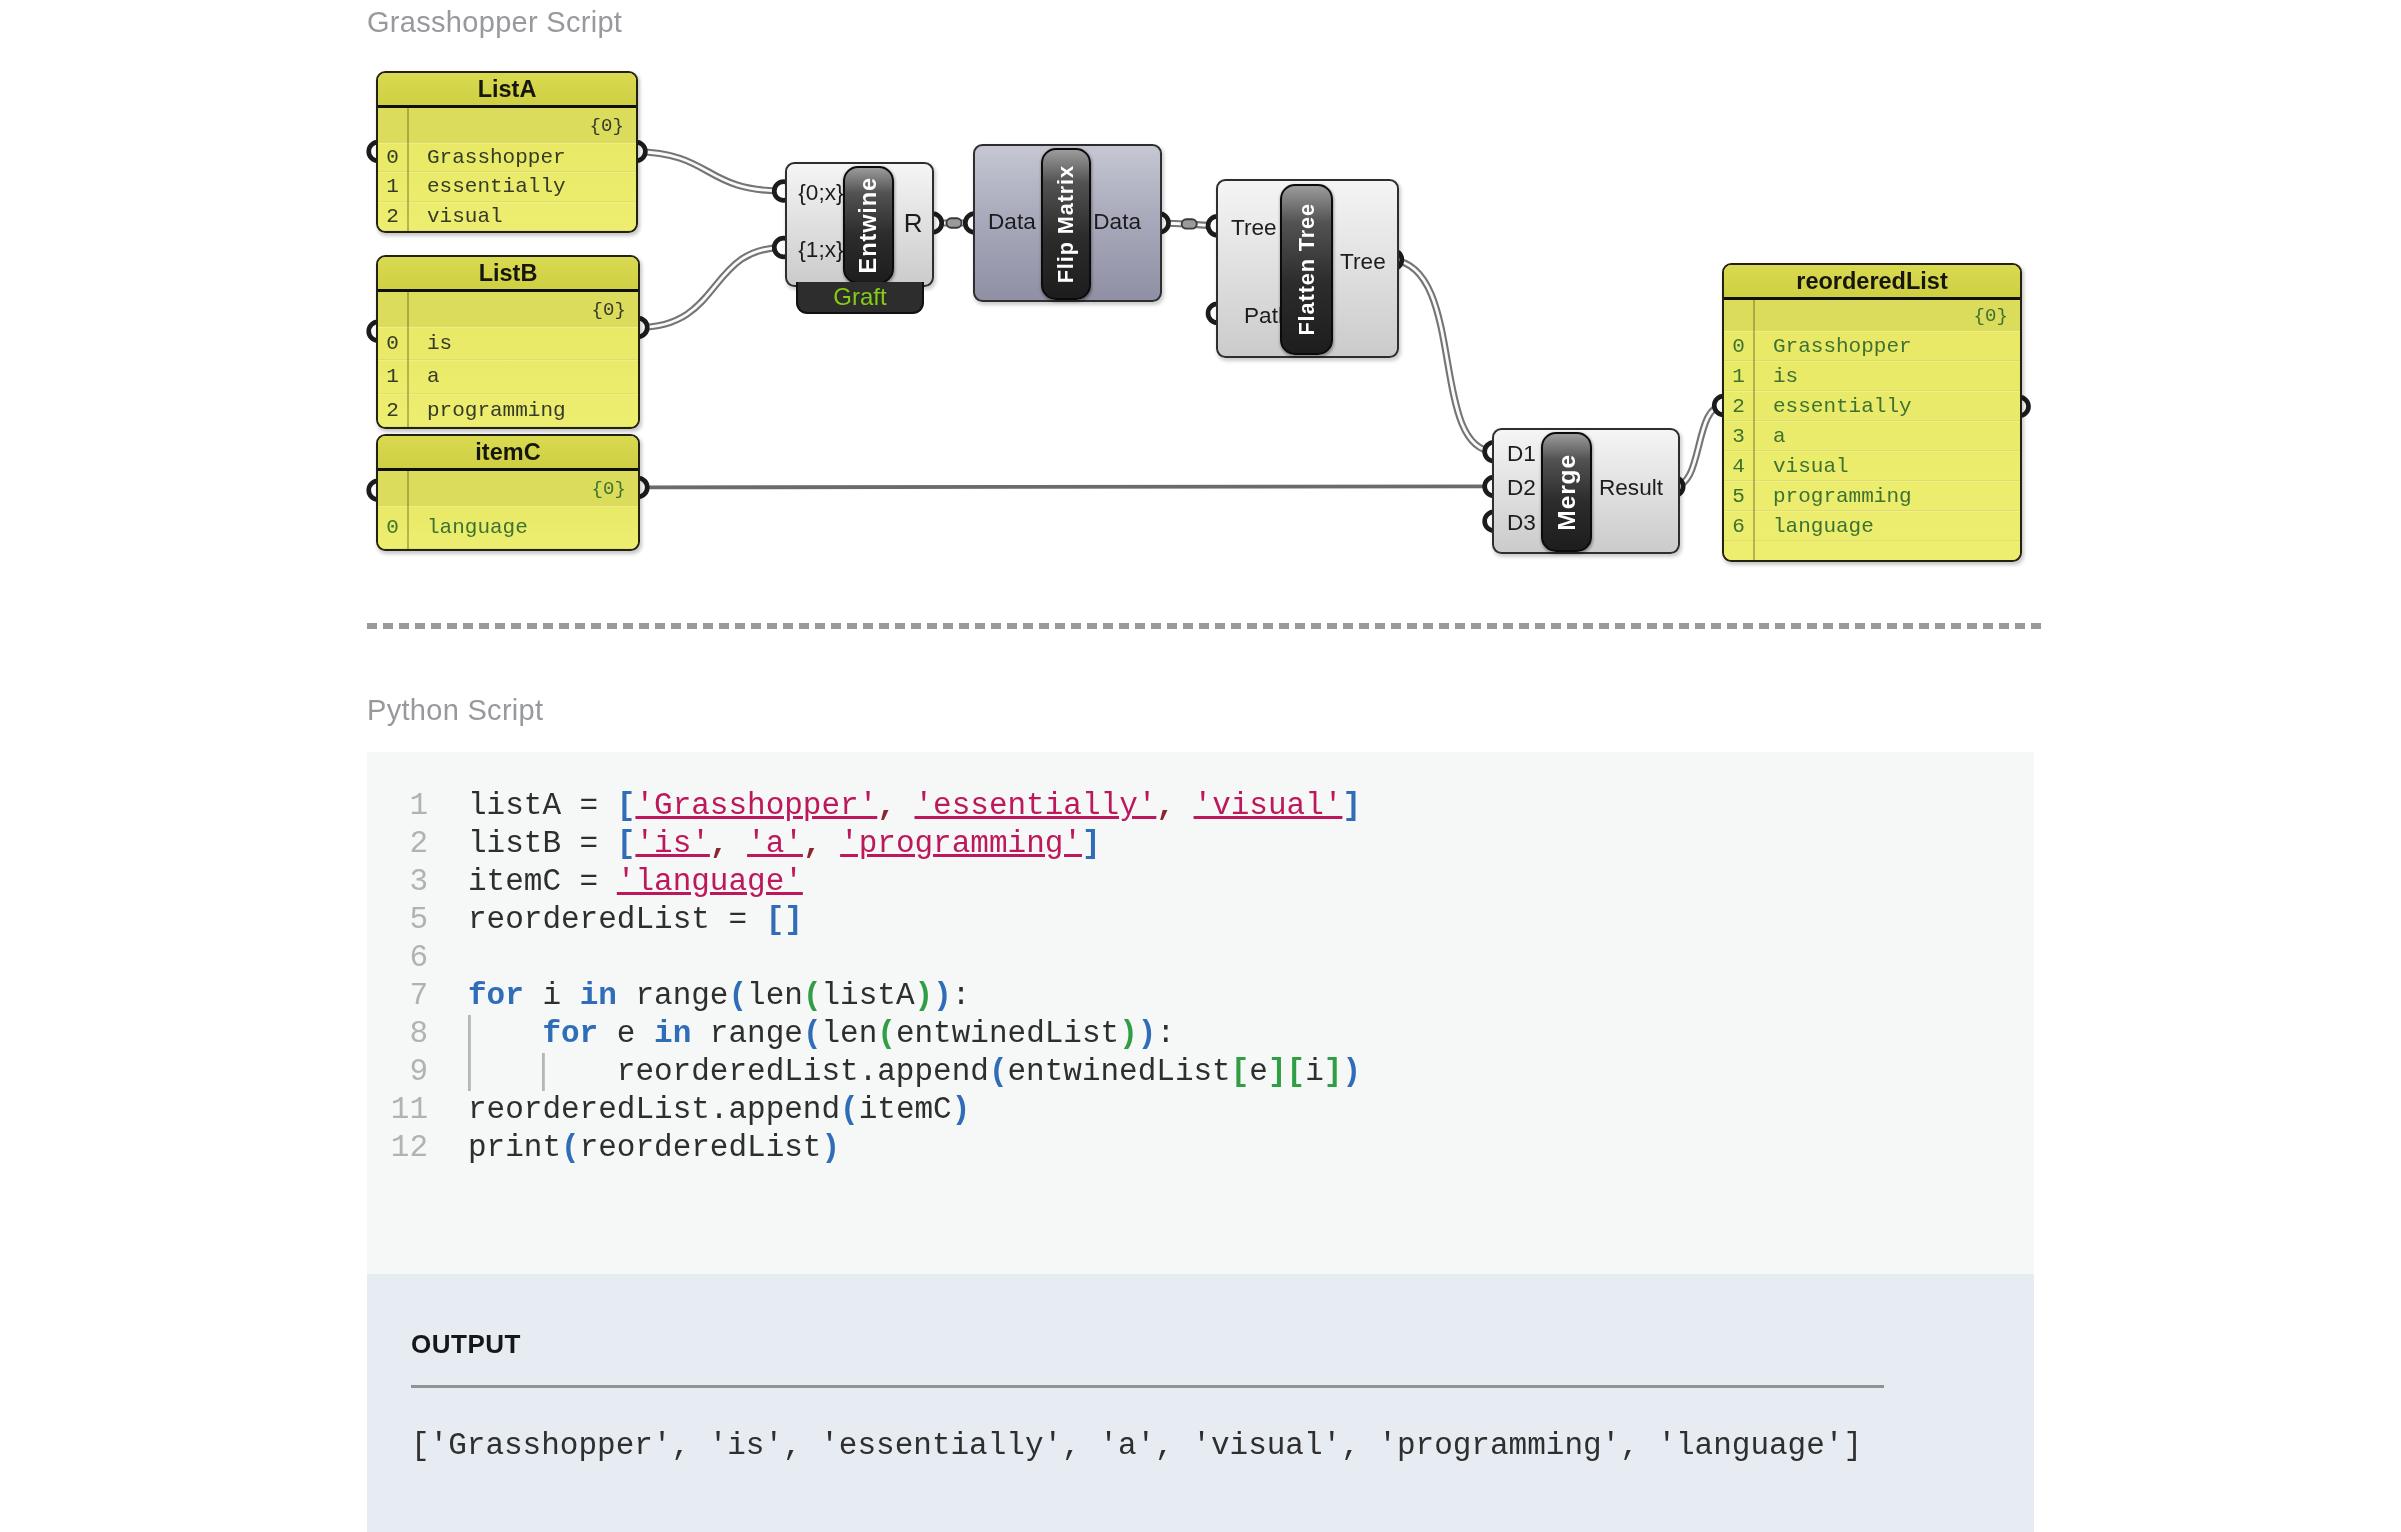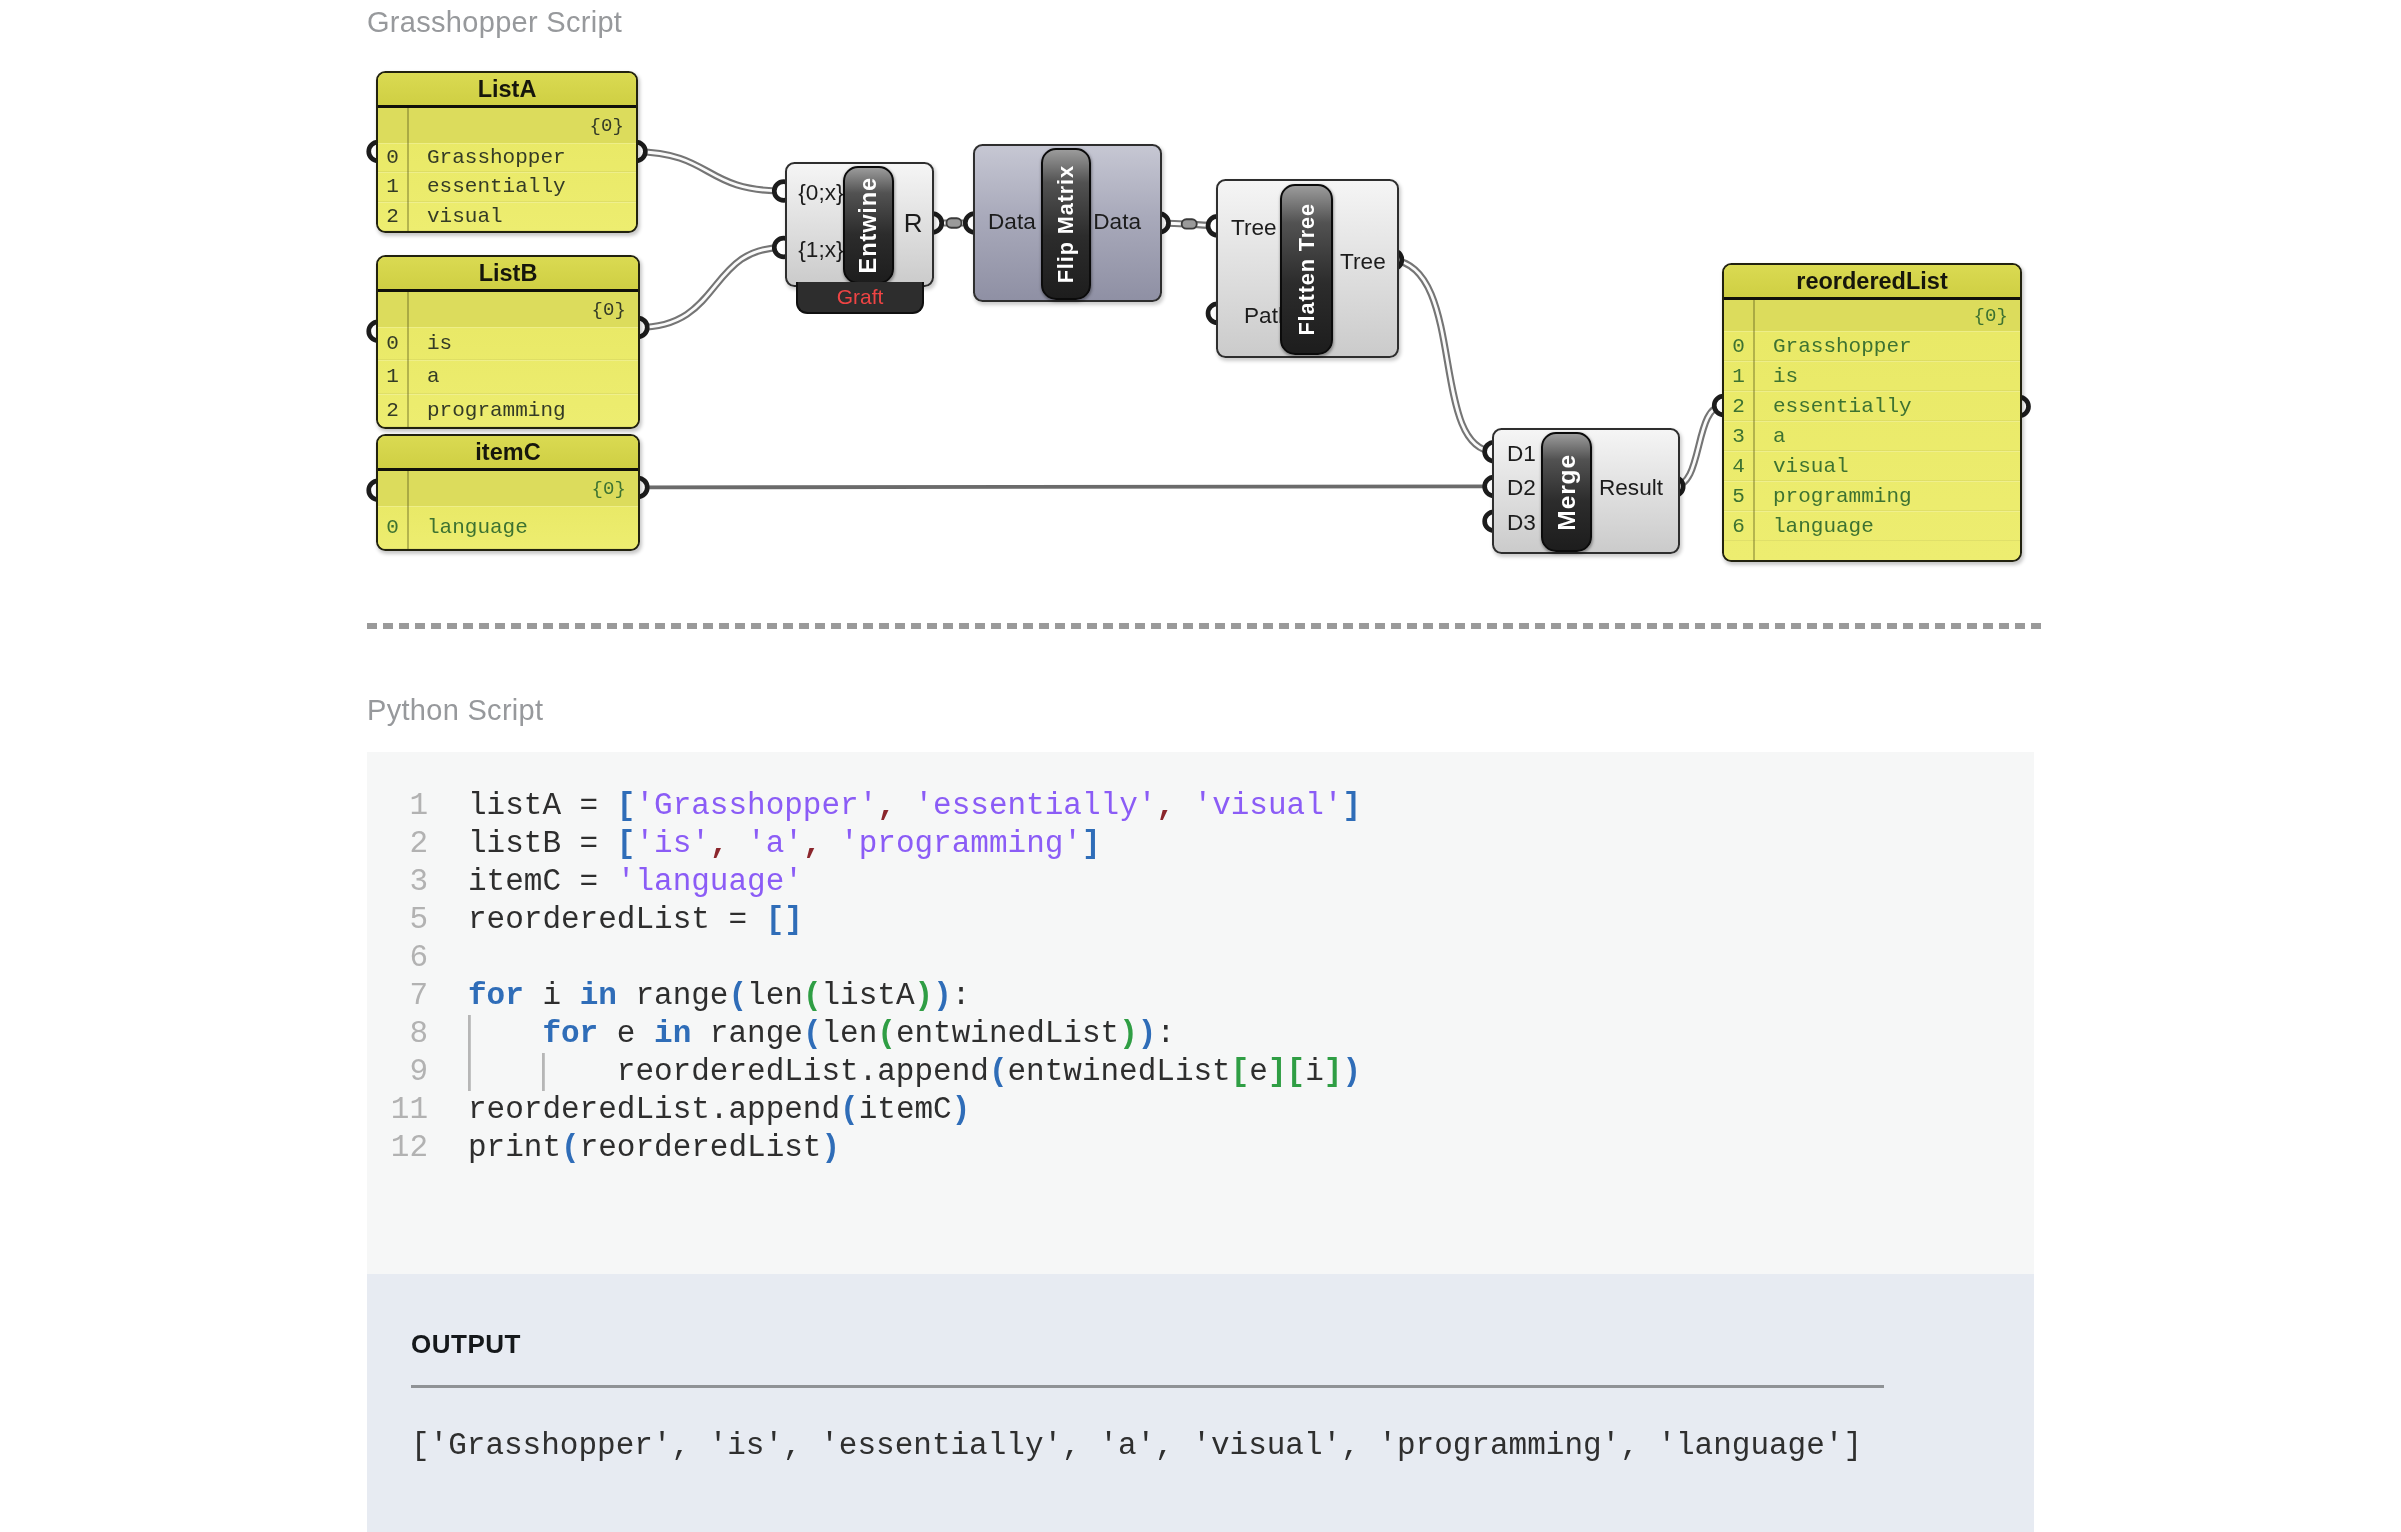--- a/index.html
+++ b/index.html
@@ -40,35 +40,35 @@
          box-shadow:1.9px 2.8px 3.8px rgba(0,0,0,.2);}
   .gcomp.flip{background:linear-gradient(180deg,#c6c7d3 0%,#a9aabb 45%,#8f90a4 100%);}
   .capsule{position:absolute;border:2.8px solid #0b0b0b;border-radius:15px;
            background:linear-gradient(180deg,#9b9b9b 0%,#525252 22%,#2c2c2c 58%,#1d1d1d 100%);
            display:flex;align-items:center;justify-content:center;
            box-shadow:0.9px 1.9px 2.8px rgba(0,0,0,.35);}
   .capsule span{writing-mode:vertical-rl;transform:rotate(180deg);
                 color:#ffffff;font-weight:700;font-size:23.5px;letter-spacing:0.9px;white-space:nowrap;}
   .cin,.cout{position:absolute;transform:translateY(-50%);font-size:22.6px;color:#1c1c1c;white-space:nowrap;}
   .gtab{position:absolute;z-index:2;background:#2d2d2d;border:2.8px solid #101010;border-top:none;
-        border-radius:0 0 11.3px 11.3px;color:#ef4444;font-size:21px;
+        border-radius:0 0 11.3px 11.3px;color:#84cc16;font-size:24px;
         display:flex;align-items:center;justify-content:center;}
 
   
   #dash-divider{position:absolute;left:367px;top:623px;width:1674px;height:5.6px;
     background:repeating-linear-gradient(90deg,#9a9a9a 0 10.4px,transparent 10.4px 16px);}
 
   
   #code-block{position:absolute;left:367px;top:752px;width:1667px;height:522px;
               background:#f6f7f7;box-sizing:border-box;padding-top:35px;}
   .codeline{white-space:pre;height:38px;line-height:38px;
             font-family:"Liberation Mono",monospace;font-size:31px;}
   .ln{display:inline-block;width:61px;margin-right:40px;text-align:right;color:#b2b2b2;}
   .tk-d{color:#2e2e2e;}
-  .tk-s{color:#8b5cf6;}
+  .tk-s{color:#be185d;text-decoration:underline;}
   .tk-c{color:#8b262c;font-weight:600;}
   .tk-k,.tk-b{color:#2f6db8;font-weight:bold;}
   .tk-g{color:#2f9e44;font-weight:bold;}
   .tk-gd{display:inline-block;width:1ch;box-shadow:inset 2.8px 0 0 #b6b6b6;}
 
   
   #output-block{position:absolute;left:367px;top:1274px;width:1667px;height:258px;
                 background:#e7ebf2;box-sizing:border-box;padding:55px 0 0 44px;}
   #output-label{font-size:26px;font-weight:600;color:#15181b;letter-spacing:0.5px;}
   #output-rule{width:1473px;height:3.8px;background:#8f9296;margin-top:24.5px;}

